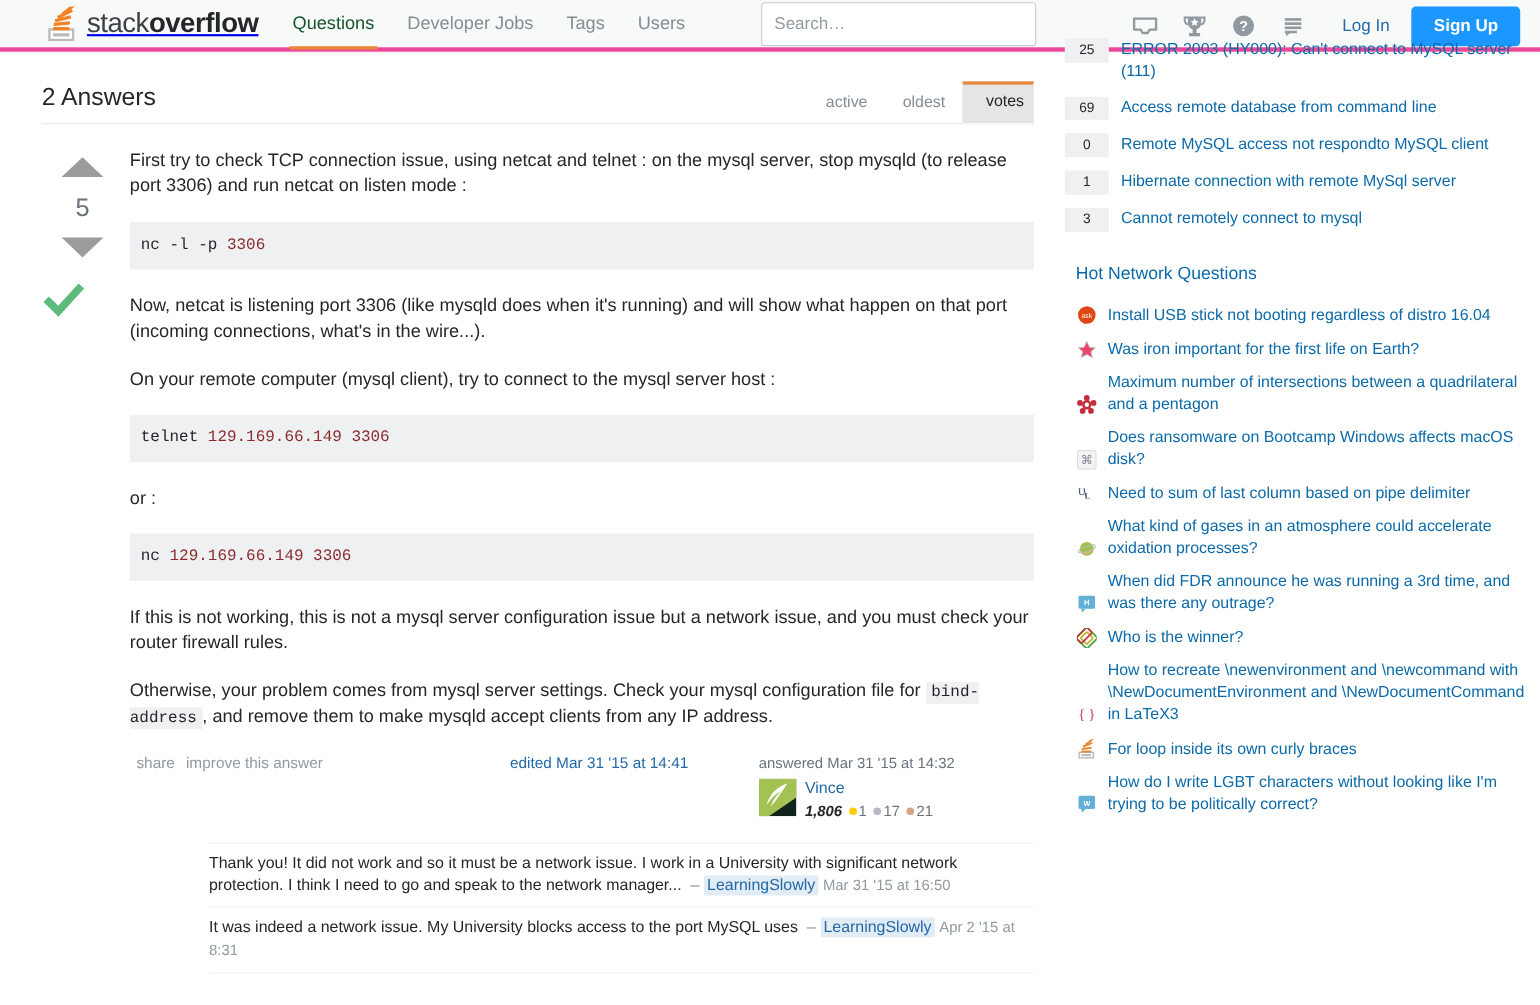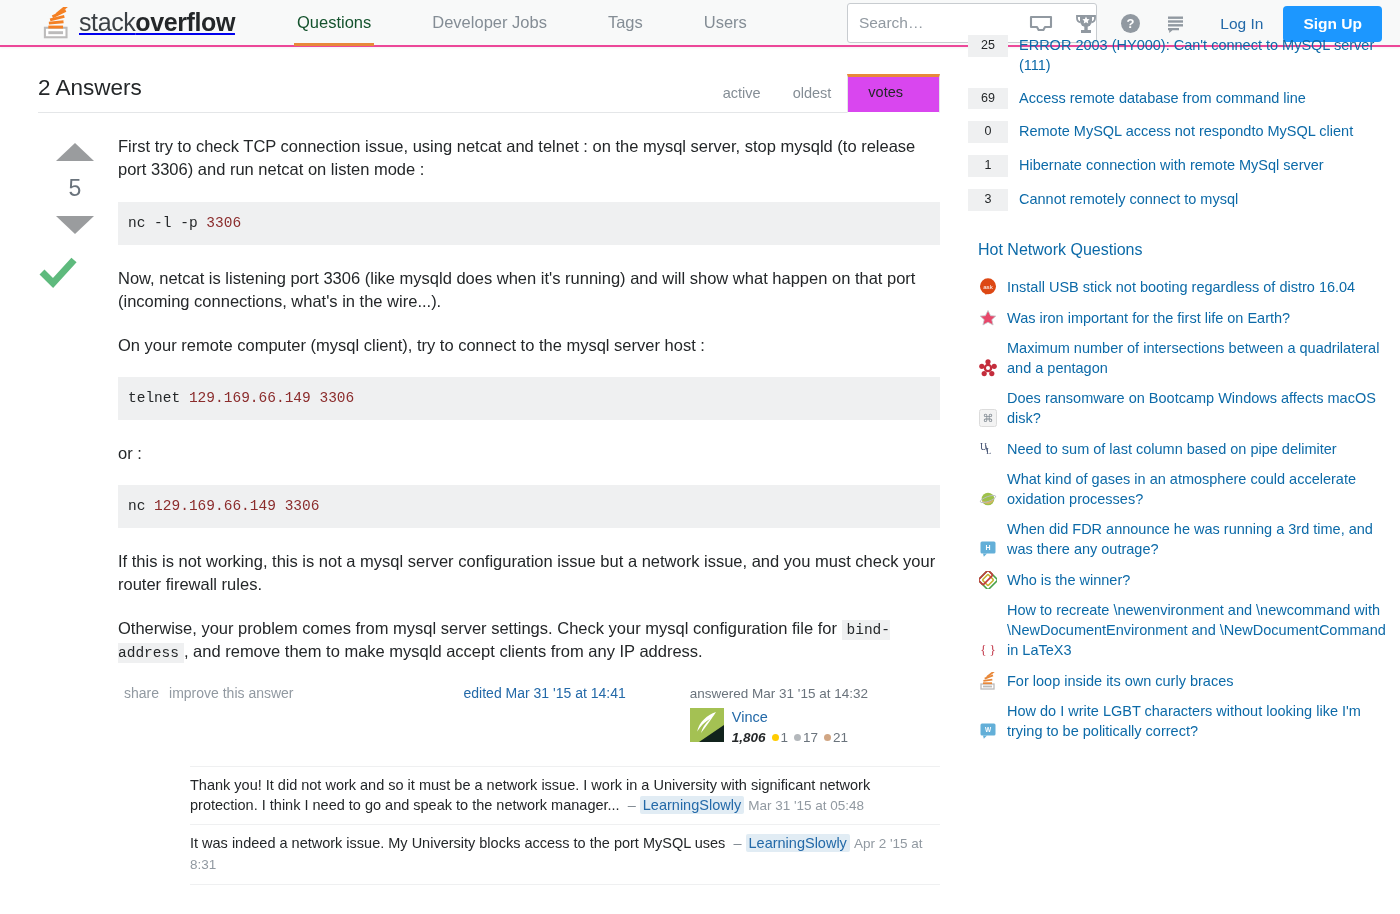--- a/index.html
+++ b/index.html
@@ -10,25 +10,24 @@
     background: #fff;
     font-family: "Liberation Sans", sans-serif;
     color: #242729;
   }
 
   
   #topbar {
     position: relative;
     height: 47px;
     background: #f8f9f9;
-    border-bottom: 2px solid #ec4899;
+    border-bottom: 4px solid #ec4899;
     box-shadow: 0 1px 2px rgba(0,0,0,0.05);
     display: flex;
     align-items: center;
-    gap: 31px;
   }
   #topbar:after {
     content:""; position:absolute; left:0; right:0; top:0; height:3px;
     background: transparent;
   }
   .logo-wrap {
     display: flex; align-items: center;
     margin-left: 42px; margin-right: 16px;
     height: 47px;
   }
@@ -106,26 +105,26 @@
   #answers-title { font-size: 22.5px; color: #242729; font-weight: 400; padding-bottom: 11px;}
   .tabs { margin-left: auto; display: flex; align-items: flex-end; }
   .tab {
     font-size: 14.5px; color: #848d95;
     padding: 8px 16px 11px 16px;
     text-decoration: none;
     position: relative;
   }
   .tab.active {
     color: #242729;
-    background: #d946ef;
+    background: #e5e5e5;
     border: 1px solid #e4e6e8;
     border-bottom: 1px solid #fff;
     border-top: 3px solid #e8883a;
     margin-bottom: -1px;
-    padding: 7px 36px 12px 20px;
+    padding: 7px 8px 12px 20px;
   }
 
   
   #answer { display: flex; margin: 0 20px 0 38px; padding-top: 22px; }
   .votecell { width: 74px; flex: 0 0 74px; padding-top: 8px; text-align: center; }
   .arrow-up, .arrow-down {
     width: 0; height: 0; margin: 0 auto;
     border-left: 19px solid transparent;
     border-right: 19px solid transparent;
     cursor: pointer;
@@ -382,21 +381,21 @@
             </div>
           </div>
         </div>
       </div>
     </div>
 
     <div class="comments">
       <div class="comment">
         <span>Thank you! It did not work and so it must be a network issue. I work in a University with significant network protection. I think I need to go and speak to the network manager...</span>
         <span class="dash">&nbsp;–&nbsp;</span><a class="cuser" href="#">LearningSlowly</a>
-        <span class="ctime">Mar 31 '15 at 05:48</span>
+        <span class="ctime">Mar 31 '15 at 16:50</span>
       </div>
       <div class="comment">
         <span>It was indeed a network issue. My University blocks access to the port MySQL uses</span>
         <span class="dash">&nbsp;–&nbsp;</span><a class="cuser" href="#">LearningSlowly</a>
         <span class="ctime">Apr 2 '15 at 8:31</span>
       </div>
       <a class="add-comment" href="#">add a comment</a>
     </div>
   </div>
 

